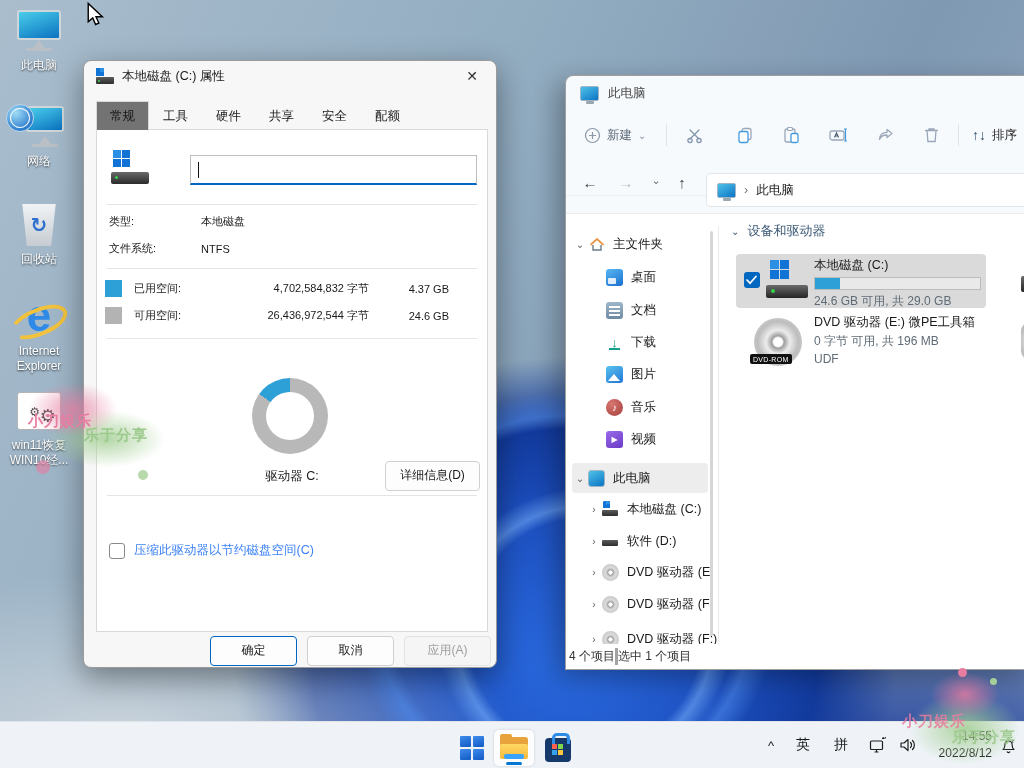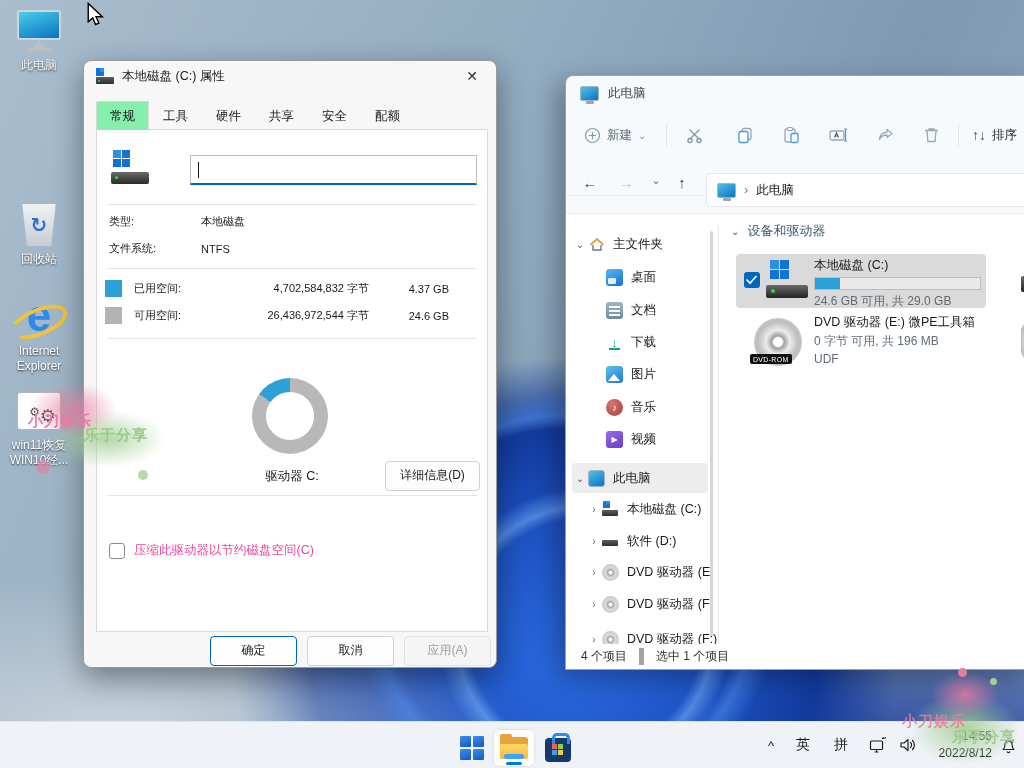--- a/index.html
+++ b/index.html
@@ -52,21 +52,21 @@
   .dlg-close{margin-left:auto;font-size:14px;color:#333;width:24px;text-align:center;cursor:pointer;}
   .mini-drive{position:relative;width:18px;height:16px;}
   .mini-drive .lg{position:absolute;left:0;top:0;width:8px;height:8px;
       background:conic-gradient(from 0deg,#2b8fe3 0 90deg,#1273d6 0 360deg);
       -webkit-mask:linear-gradient(#000,#000);}
   .mini-drive .bd{position:absolute;left:0;bottom:0;width:18px;height:7px;border-radius:1px;
       background:linear-gradient(#5c5c5c,#2e2e2e);}
   .mini-drive .bd:after{content:"";position:absolute;left:2px;top:2.5px;width:2px;height:2px;border-radius:50%;background:#37d24c;}
   .dlg-tabs{position:absolute;left:12px;top:40px;display:flex;z-index:2;}
   .dlg-tab{padding:6px 13px;font-size:12.5px;color:#1a1a1a;border:1px solid transparent;border-bottom:none;background:transparent;}
-  .dlg-tab.active{background:#86efac;border-color:#d9d9d9;position:relative;text-align:right;}
+  .dlg-tab.active{background:#737373;border-color:#d9d9d9;position:relative;text-align:right;}
   .dlg-tab.active:after{content:"";position:absolute;left:0;right:0;bottom:-1px;height:2px;background:#fff;}
   .dlg-page{position:absolute;left:12px;top:68px;width:390px;height:501px;background:#fff;
             border:1px solid #d9d9d9;box-sizing:content-box;}
   .sep{position:absolute;left:10px;right:10px;height:1px;background:#e5e5e5;}
   .drive-lg{position:absolute;left:14px;top:20px;width:40px;height:38px;}
   .drive-lg .lg{position:absolute;left:2px;top:0;width:17px;height:17px;
       display:grid;grid-template-columns:8px 8px;grid-template-rows:8px 8px;gap:1px;}
   .drive-lg .lg i{background:#1273d6;}  .drive-lg .lg i:first-child{background:#2b8fe3;}
   .drive-lg .bd{position:absolute;left:0;bottom:4px;width:38px;height:12px;border-radius:2px;
       background:linear-gradient(#6a6a6a,#2b2b2b);}
@@ -80,21 +80,21 @@
   .swatch{width:17px;height:17px;margin-left:8px;margin-right:12px;flex:0 0 auto;}
   .lab{width:72px;}
   .bytes{width:163px;text-align:right;}
   .gb{width:80px;text-align:right;}
   .donut{position:absolute;left:155px;top:248px;width:76px;height:76px;border-radius:50%;}
   .donut:after{content:"";position:absolute;left:14px;top:14px;width:48px;height:48px;border-radius:50%;background:#fff;}
   .drive-cap{position:absolute;left:125px;top:338px;width:140px;text-align:center;font-size:12.5px;color:#1a1a1a;}
   .btn{display:inline-block;background:#fdfdfd;border:1px solid #d0d0d0;border-radius:4px;
        font-size:12px;color:#1a1a1a;text-align:center;line-height:26px;cursor:pointer;}
   .details-btn{position:absolute;left:288px;top:331px;width:93px;height:28px;}
-  .cbrow{position:absolute;left:12px;display:flex;align-items:center;font-size:12.5px;color:#ec4899;}
+  .cbrow{position:absolute;left:12px;display:flex;align-items:center;font-size:12.5px;color:#3b82f6;}
   .cb{width:14px;height:14px;border:1px solid #8a8a8a;border-radius:3px;margin-right:9px;background:#fff;flex:0 0 auto;position:relative;}
   .cb.on{background:#0067c0;border-color:#0067c0;}
   .cb.on svg{position:absolute;left:1.5px;top:2.5px;}
   .dlg-btns{position:absolute;left:0;top:575px;right:5px;display:flex;justify-content:flex-end;gap:10px;}
   .dlg-btns .btn{width:85px;height:28px;}
   .btn.primary{border-color:#0067c0;}
   .btn.disabled{color:#9d9d9d;background:#f5f5f5;border-color:#e2e2e2;cursor:default;}
   
   .explorer{position:absolute;left:565px;top:75px;width:470px;height:595px;background:#fff;
             border:1px solid #9f9f9f;border-right:none;border-radius:8px 0 0 0;
@@ -159,22 +159,22 @@
   .cap-bar{margin-top:3px;width:167px;height:13px;background:#e9e9e9;border:1px solid #bcbcbc;box-sizing:border-box;}
   .cap-fill{height:100%;background:#2da0d8;}
   .it-sub{margin-top:3px;color:#5f6b76;font-size:12px;}
   .disc-ico{position:absolute;left:18px;top:4px;width:48px;height:48px;border-radius:50%;
             background:radial-gradient(circle,#ffffff 13%,#9e9e9e 18%,#ececec 35%,#bdbdbd 60%,#d7d7d7 90%);}
   .disc-chip{position:absolute;left:-4px;bottom:2px;background:#111;color:#fff;font-size:7px;
              padding:1.5px 3px;border-radius:2px;letter-spacing:.3px;}
   .frag{position:absolute;background:linear-gradient(#6a6a6a,#262626);border-radius:2px 0 0 2px;}
   .ex-status{position:absolute;left:0;right:0;bottom:0;height:25px;display:flex;align-items:center;
              font-size:12px;color:#333;background:#fff;}
-  .ex-status .s1{margin-left:15px;}
-  .ex-status .s2{margin-left:12px;padding-left:12px;border-left:5px solid #a3a3a3;}
+  .ex-status .s1{margin-left:3px;}
+  .ex-status .s2{border-left:3px solid #a3a3a3;}
   
   .taskbar{position:absolute;left:0;right:0;bottom:0;height:46px;background:#eff3f8;border-top:1px solid #e0e4e9;z-index:30;}
   .tb-ico{position:absolute;top:8px;width:40px;height:36px;border-radius:5px;display:flex;align-items:center;justify-content:center;}
   .tb-ico.active{background:#fdfdfd;box-shadow:0 0 3px rgba(0,0,0,.15);}
   .pill{position:absolute;bottom:1px;left:50%;transform:translateX(-50%);width:16px;height:3px;border-radius:2px;background:#0078d4;}
   .startlogo{width:24px;height:24px;display:grid;grid-template-columns:11px 11px;grid-template-rows:11px 11px;gap:2px;}
   .startlogo i{background:linear-gradient(160deg,#3f8cec,#1159c4);border-radius:1px;}
   .folder{position:relative;width:28px;height:22px;}
   .folder .bk{position:absolute;left:0;top:0;width:28px;height:20px;border-radius:3px;background:#e8a33d;}
   .folder .bk:before{content:"";position:absolute;left:0;top:-3px;width:12px;height:6px;border-radius:2px;background:#e8a33d;}
@@ -204,20 +204,30 @@
     <div class="ribbon r1"></div>
     <div class="ribbon r2"></div>
   </div>
 
   <div class="dicon" style="left:0;top:8px">
     <div class="art">
         <div class="mon"></div>
       </div>
     <div class="lbl">此电脑</div>
   </div>
+  <div class="dicon" style="left:0;top:104px">
+    <div class="art">
+      <div class="mon" style="left:58%;width:38px;height:26px"></div>
+      <div class="globe">
+          <i></i>
+          <i></i>
+        </div>
+    </div>
+    <div class="lbl">网络</div>
+  </div>
   <div class="dicon" style="left:0;top:202px">
     <div class="art">
       <div class="bin">
           <span>↻</span>
         </div>
     </div>
     <div class="lbl">回收站</div>
   </div>
   <div class="dicon" style="left:0;top:294px">
     <div class="art ie-art">

